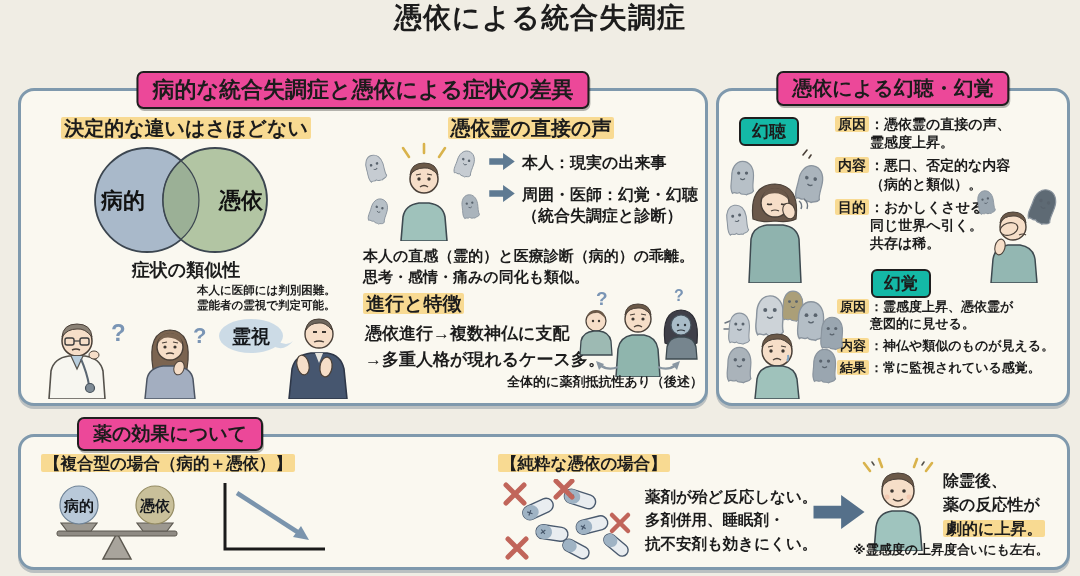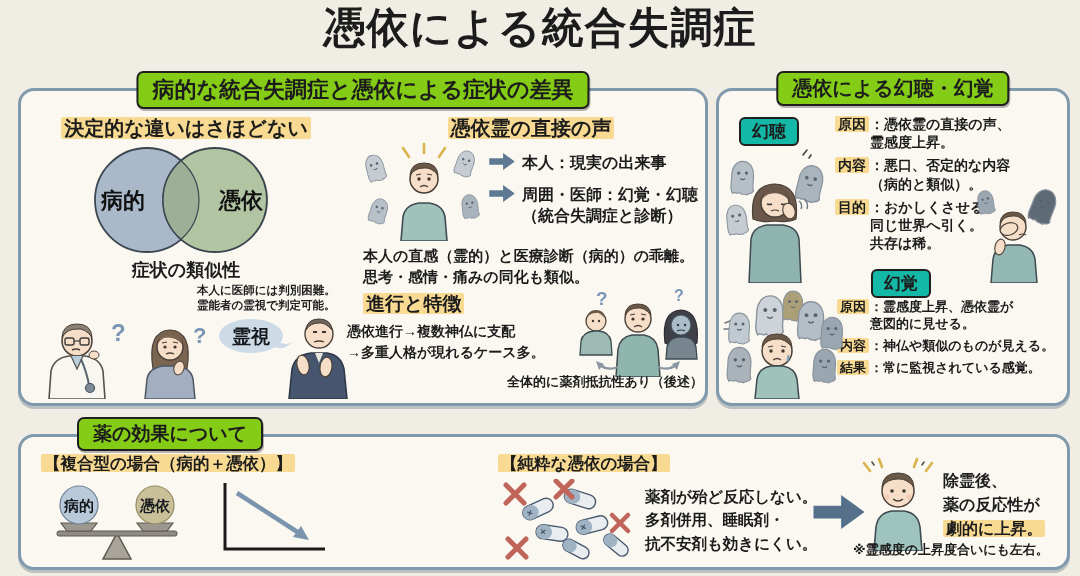--- a/index.html
+++ b/index.html
@@ -1,18 +1,18 @@
 <!DOCTYPE html>
 <html lang="ja"><head>
 <meta charset="utf-8">
 <style>
   html,body{margin:0;padding:0;background:#e9e6dd;font-family:"Liberation Sans","DejaVu Sans",sans-serif;color:#1c1c1c;}
   #canvas{position:relative;width:1080px;height:576px;background:#f0ede4;overflow:hidden;}
   .panel{position:absolute;background:#faf8f0;border:3px solid #7f99ad;border-radius:16px;box-shadow:0 3px 0 rgba(90,110,130,.35);}
-  .hbox{position:absolute;background:#84cc16;border:2.5px solid #1f1f1f;border-radius:7px;padding:2px 14px;font-weight:700;white-space:nowrap;box-shadow:1px 2px 0 rgba(0,0,0,.28);}
+  .hbox{position:absolute;background:#ec4899;border:2.5px solid #1f1f1f;border-radius:7px;padding:2px 14px;font-weight:700;white-space:nowrap;box-shadow:1px 2px 0 rgba(0,0,0,.28);}
   .tag{position:absolute;background:#14b8a6;border:2px solid #1f1f1f;border-radius:6px;padding:1px 11px;font-weight:700;}
   .hl{background:#f8da92;padding:0 3px;border-radius:2px;box-decoration-break:clone;-webkit-box-decoration-break:clone;}
   .t{position:absolute;font-weight:700;line-height:1.32;}
   .pre{white-space:pre-line;}
   .ctr{text-align:center;}
   .kv{display:flex;align-items:flex-start;margin-bottom:5px;}
   .kv .k{flex:0 0 auto;font-weight:700;margin-right:1px;}
   .kv .v{font-weight:700;white-space:pre-line;}
   .arrowrow{position:absolute;display:flex;align-items:flex-start;gap:7px;font-weight:700;}
   svg{display:block;}
@@ -28,21 +28,21 @@
       <circle cx="15" cy="18" r="2.1" fill="#59636d"></circle>
       <circle cx="25" cy="18" r="2.1" fill="#59636d"></circle>
       <path d="M17,25 q3,3 6,0" stroke="#59636d" stroke-width="1.5" fill="none"></path>
     </g>
     <polygon id="blockarrow" points="0,5 13,5 13,0 24,8 13,16 13,11 0,11"></polygon>
   </defs>
 </svg>
 
 <div id="canvas">
 
-  <div class="t ctr" style="left:0;right:0;top:8;font-size:42px;letter-spacing:1px;">憑依による統合失調症</div>
+  <div class="t ctr" style="left:0;right:0;top:8;font-size:28px;letter-spacing:1px;">憑依による統合失調症</div>
 
   <div class="panel" style="left:18px;top:88px;width:684px;height:312px;">
     <div class="hbox" style="left:50%;top:-20px;transform:translateX(-50%);font-size:22px;">病的な統合失調症と憑依による症状の差異</div>
 
     <div class="t ctr" style="left:10px;top:24px;width:310px;font-size:20px;">
       <span class="hl">決定的な違いはさほどない</span>
     </div>
 
     <svg style="position:absolute;left:30px;top:52px;" width="260" height="114" viewBox="0 0 260 114">
       <circle cx="96" cy="57" r="52" fill="#a9b9ca" stroke="#3c4650" stroke-width="1.8"></circle>
@@ -136,21 +136,21 @@
         </svg>
       <span>本人：現実の出来事</span>
     </div>
 
     <div class="t pre" style="left:342px;top:154px;width:338px;font-size:15px;line-height:1.4;">本人の直感（霊的）と医療診断（病的）の乖離。
 思考・感情・痛みの同化も類似。</div>
 
     <div class="t" style="left:342px;top:200px;font-size:19px;">
       <span class="hl">進行と特徴</span>
     </div>
-    <div class="t pre" style="left:326px;top:230px;width:240px;font-size:14px;line-height:1.5;">憑依進行→複数神仏に支配
+    <div class="t pre" style="left:344px;top:230px;width:240px;font-size:17px;line-height:1.5;">憑依進行→複数神仏に支配
 →多重人格が現れるケース多。</div>
 
     <svg style="position:absolute;left:545px;top:194px;" width="140" height="92" viewBox="0 0 140 92">
       <text x="30" y="20" font-size="19" fill="#7a95b5" font-weight="bold">?</text>
       <text x="108" y="16" font-size="16" fill="#7a95b5" font-weight="bold">?</text>
 
       <circle cx="30" cy="36" r="10" fill="#f6dec8" stroke="#4a4038" stroke-width="1.2"></circle>
       <path d="M21,33 Q22,25 30,25 Q38,25 39,33 Q33,27 30,28 Q24,28 21,33 Z" fill="#6b5948"></path>
       <circle cx="27" cy="36" r="1.2" fill="#3c3630"></circle>
         <circle cx="33" cy="36" r="1.2" fill="#3c3630"></circle>

